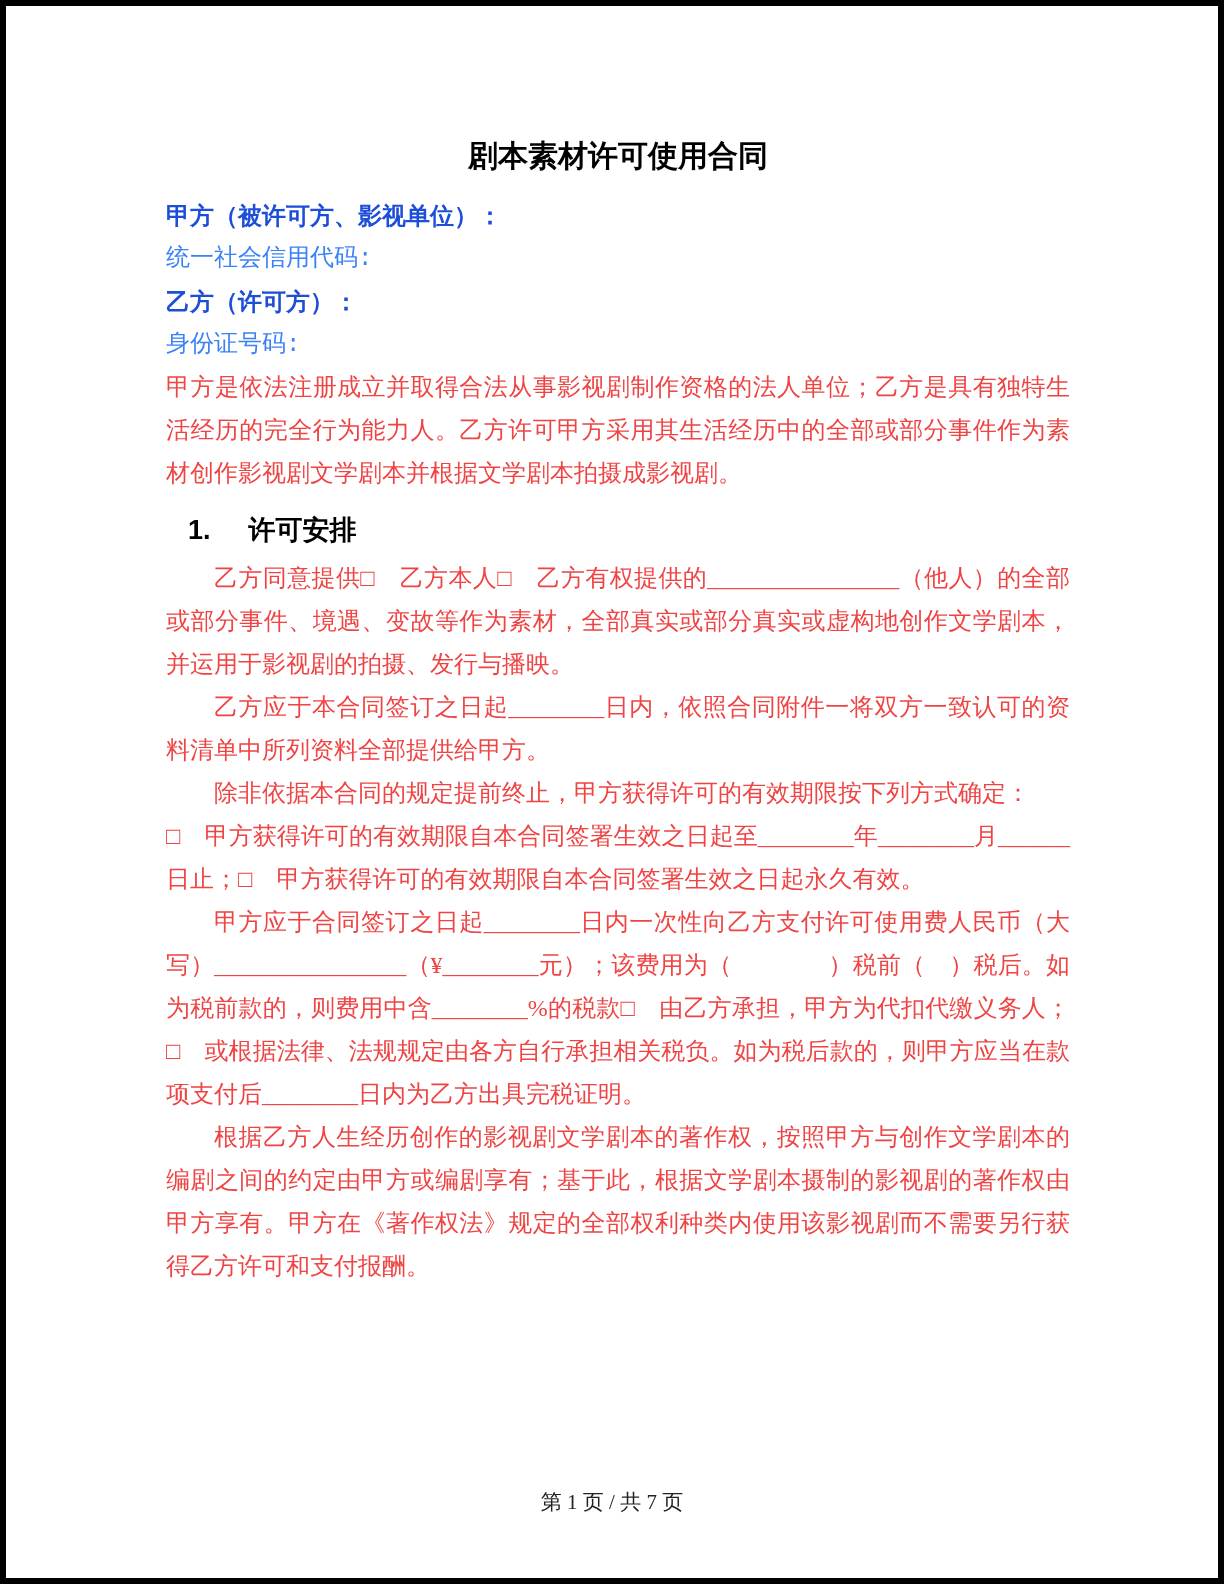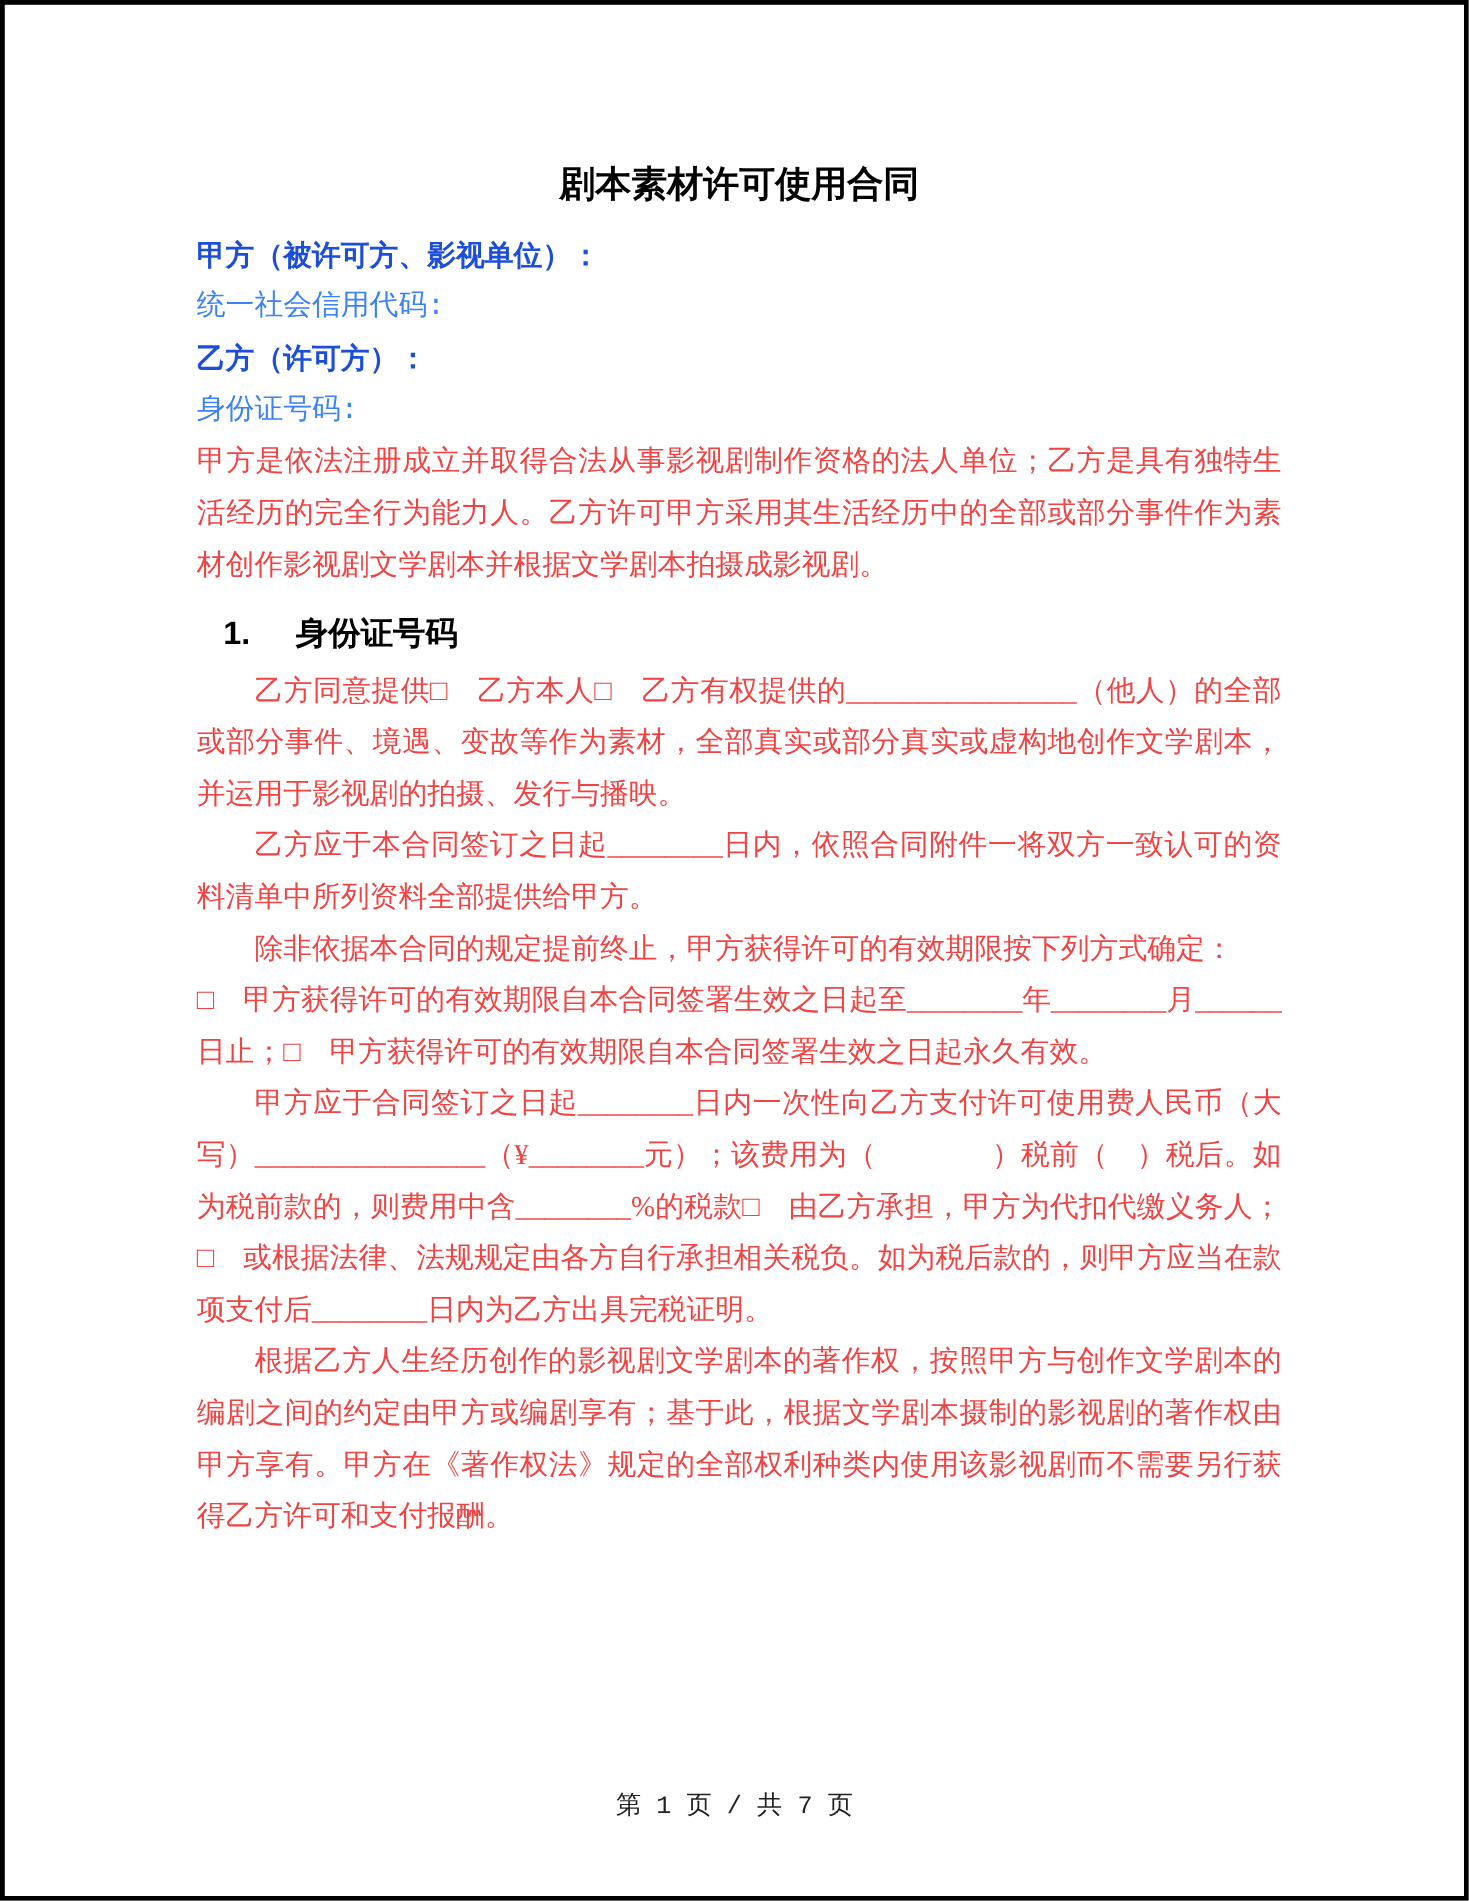--- a/index.html
+++ b/index.html
@@ -6,21 +6,21 @@
     margin: 0;
     padding: 0;
     background: #ffffff;
   }
   .page {
     position: relative;
     width: 1224px;
     height: 1584px;
     background: #ffffff;
     box-sizing: border-box;
-    border: 4px solid #000000;
+    border: 6px solid #000000;
     overflow: hidden;
     color: #111111;
   }
   .content {
     margin: 0 160px;
     width: 904px;
   }
   .doc-title {
     margin-top: 126px;
     text-align: center;
@@ -66,21 +66,21 @@
   .section-heading .sec-num {
     display: inline-block;
     margin-right: 38px;
   }
   .footer {
     position: absolute;
     left: 0;
     bottom: 62px;
     width: 100%;
     text-align: center;
-    font-family: Liberation Mono, monospace;
+    font-family: Liberation Serif, serif;
     font-size: 21px;
     color: #222222;
     margin-top: 26px;
   }
 </style>
 </head>
 <body>
 
 <div class="page">
   <div class="content">
@@ -90,21 +90,21 @@
     <div class="party-block">
       <div class="line bold">甲方（被许可方、影视单位）：</div>
       <div class="line">统一社会信用代码:</div>
       <div class="line bold">乙方（许可方）：</div>
       <div class="line">身份证号码:</div>
     </div>
 
     <p class="para">甲方是依法注册成立并取得合法从事影视剧制作资格的法人单位；乙方是具有独特生活经历的完全行为能力人。乙方许可甲方采用其生活经历中的全部或部分事件作为素材创作影视剧文学剧本并根据文学剧本拍摄成影视剧。</p>
 
     <div class="section-heading">
-      <span class="sec-num">1.</span><span>身份证号码</span>
+      <span class="sec-num">1.</span><span>许可安排</span>
     </div>
 
     <p class="para indent">乙方同意提供□　乙方本人□　乙方有权提供的________________（他人）的全部或部分事件、境遇、变故等作为素材，全部真实或部分真实或虚构地创作文学剧本，并运用于影视剧的拍摄、发行与播映。</p>
     <p class="para indent">乙方应于本合同签订之日起________日内，依照合同附件一将双方一致认可的资料清单中所列资料全部提供给甲方。</p>
     <p class="para indent">除非依据本合同的规定提前终止，甲方获得许可的有效期限按下列方式确定：</p>
     <p class="para">□　甲方获得许可的有效期限自本合同签署生效之日起至________年________月______日止；□　甲方获得许可的有效期限自本合同签署生效之日起永久有效。</p>
     <p class="para indent">甲方应于合同签订之日起________日内一次性向乙方支付许可使用费人民币（大写）________________（¥________元）；该费用为（　　　　）税前（　）税后。如为税前款的，则费用中含________%的税款□　由乙方承担，甲方为代扣代缴义务人；□　或根据法律、法规规定由各方自行承担相关税负。如为税后款的，则甲方应当在款项支付后________日内为乙方出具完税证明。</p>
     <p class="para indent">根据乙方人生经历创作的影视剧文学剧本的著作权，按照甲方与创作文学剧本的编剧之间的约定由甲方或编剧享有；基于此，根据文学剧本摄制的影视剧的著作权由甲方享有。甲方在《著作权法》规定的全部权利种类内使用该影视剧而不需要另行获得乙方许可和支付报酬。</p>
 
   </div>

